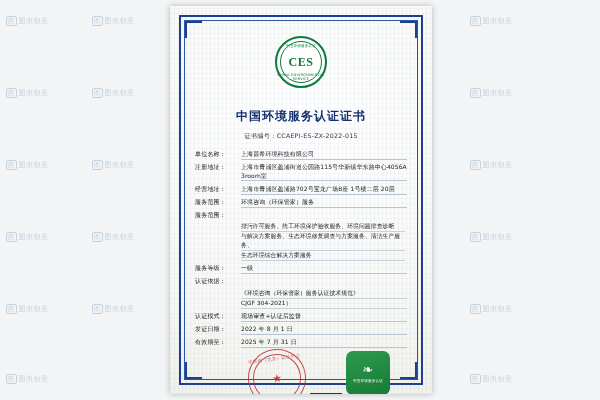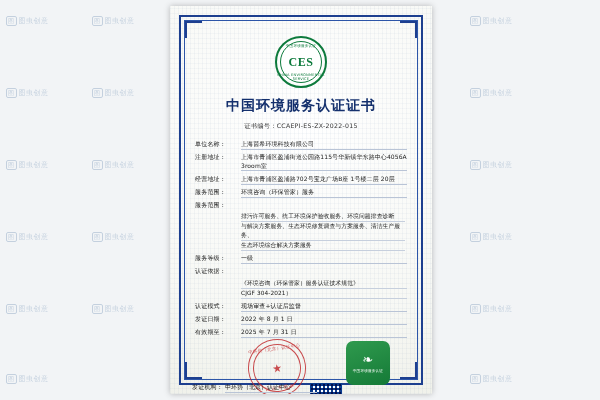--- a/index.html
+++ b/index.html
@@ -129,23 +129,23 @@
     text-align: center;
     font-size: 3.6px;
     color: #0d7a3c;
     letter-spacing: .2px;
   }
   .emblem .arc-top { top: 6px; }
   .emblem .arc-bot { bottom: 5px; }
 
   
   .cert-title {
-    margin-top: 9px;
-    text-align: center;
-    font-size: 14px;
+    margin-top: 20px;
+    text-align: center;
+    font-size: 12px;
     font-weight: bold;
     color: #14306d;
     letter-spacing: 1px;
     font-family: "DejaVu Sans", sans-serif;
   }
   .cert-no {
     margin-top: 7px;
     text-align: center;
     font-size: 6.2px;
     color: #333;

